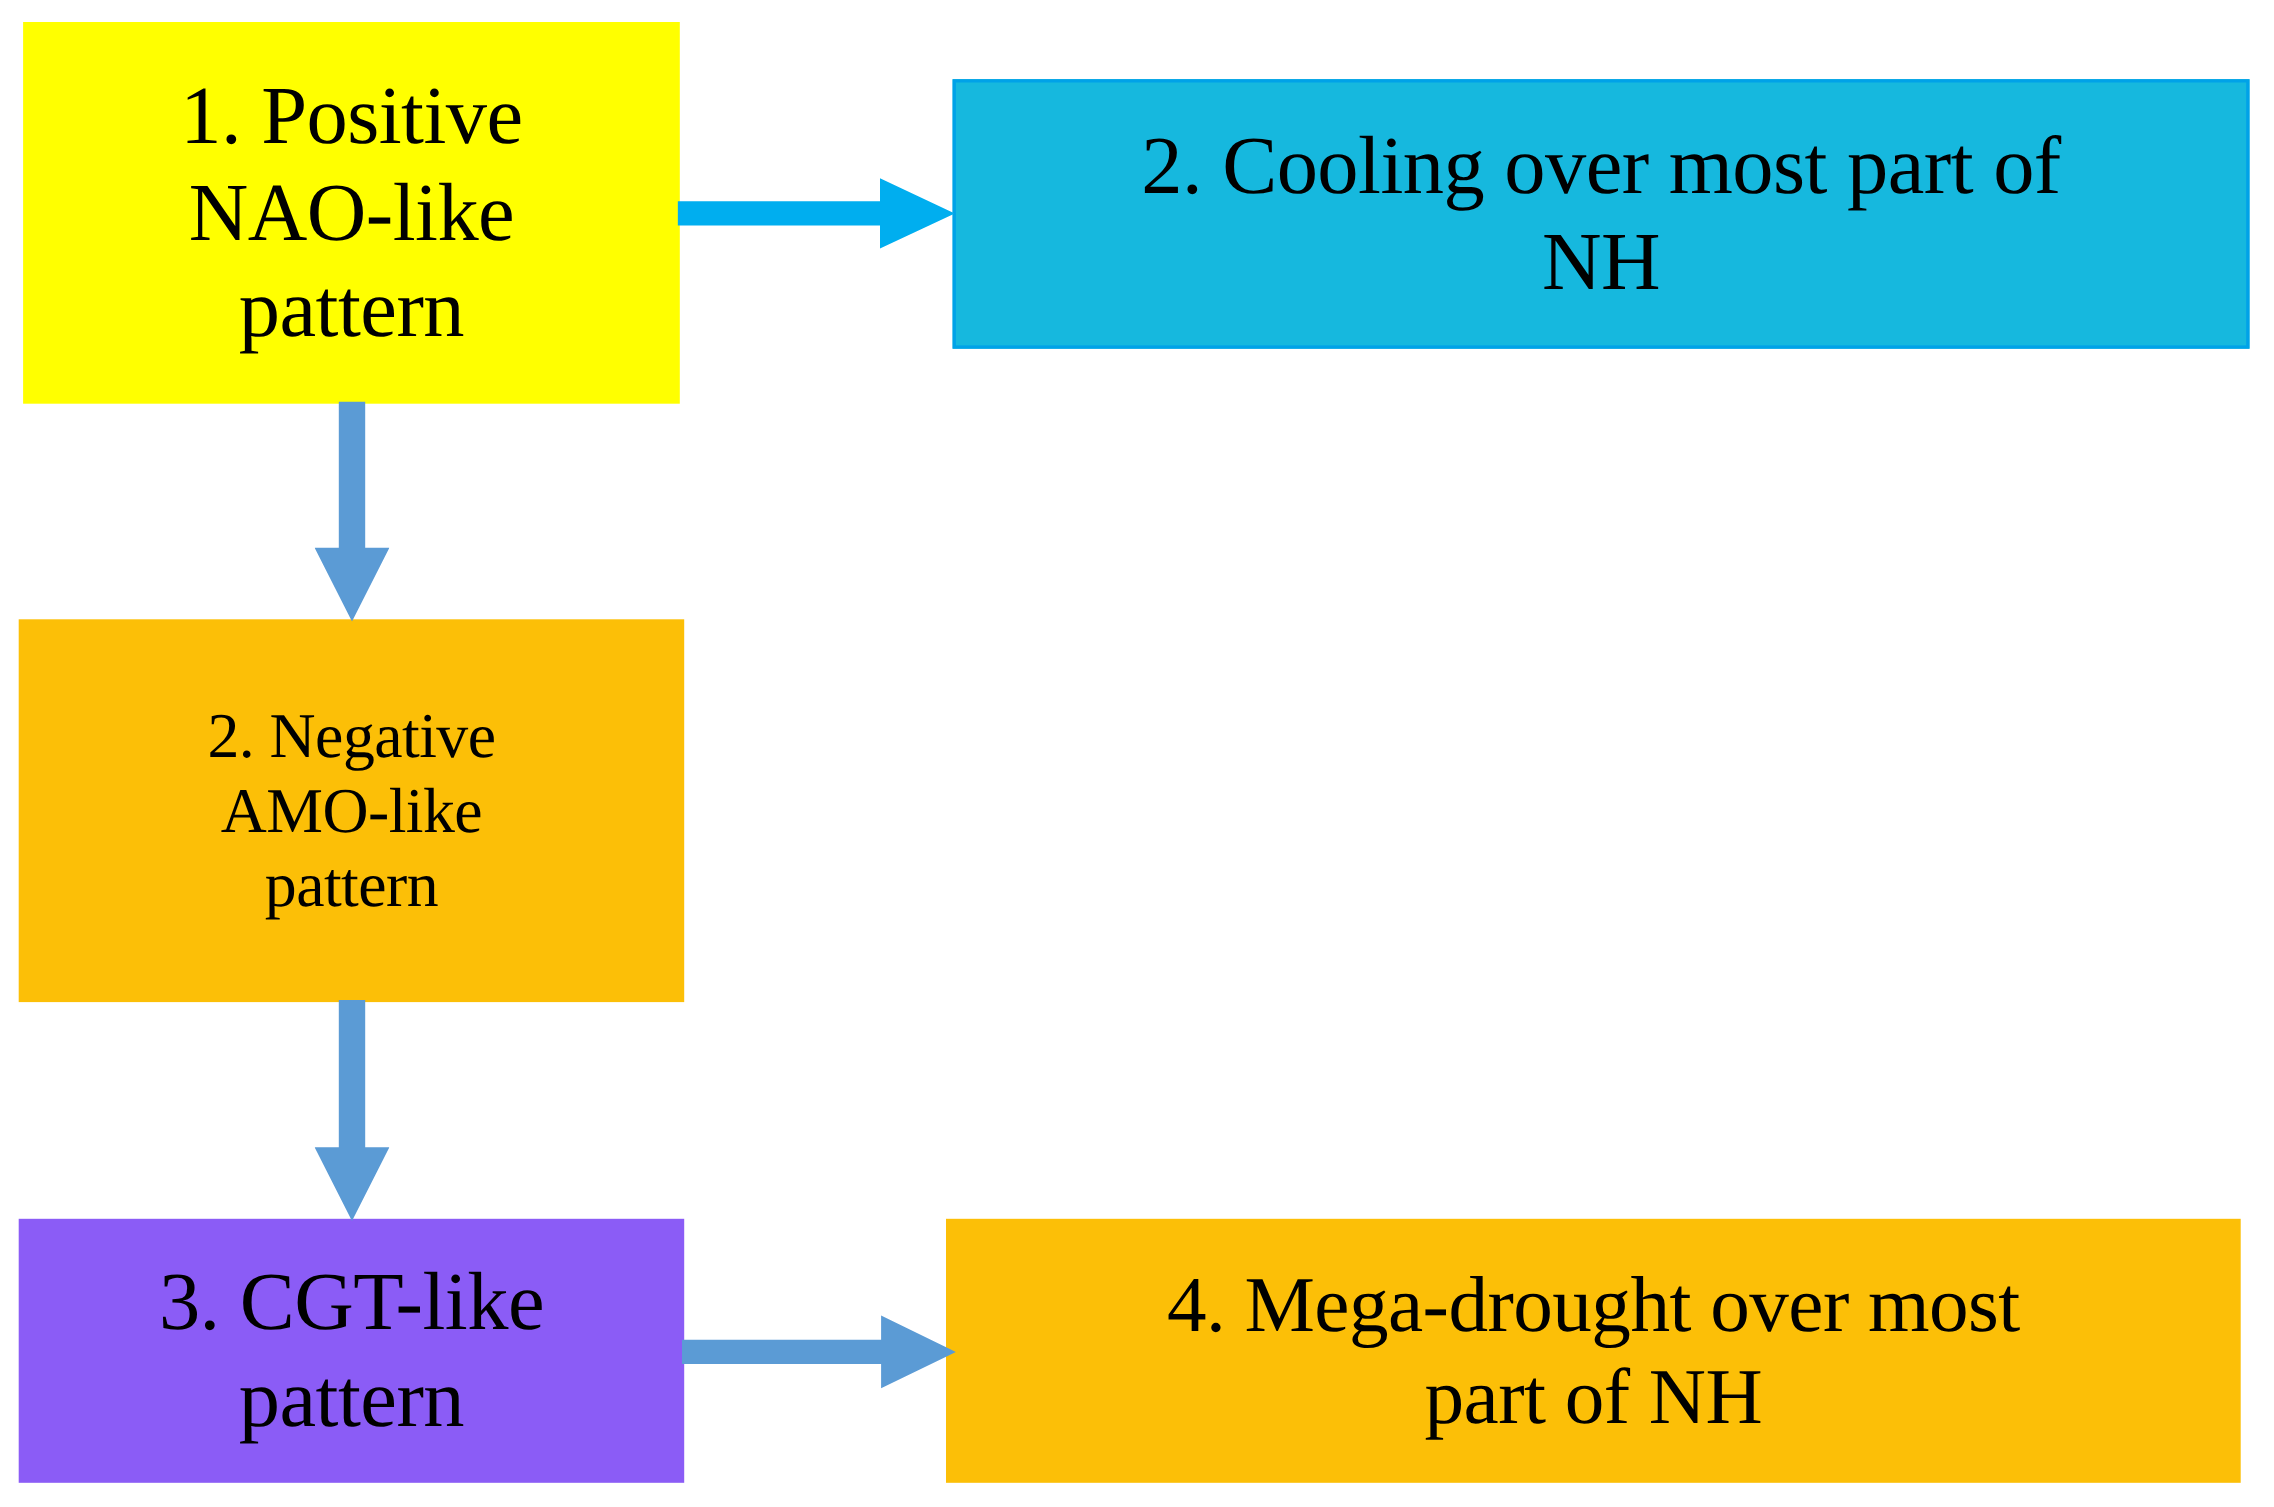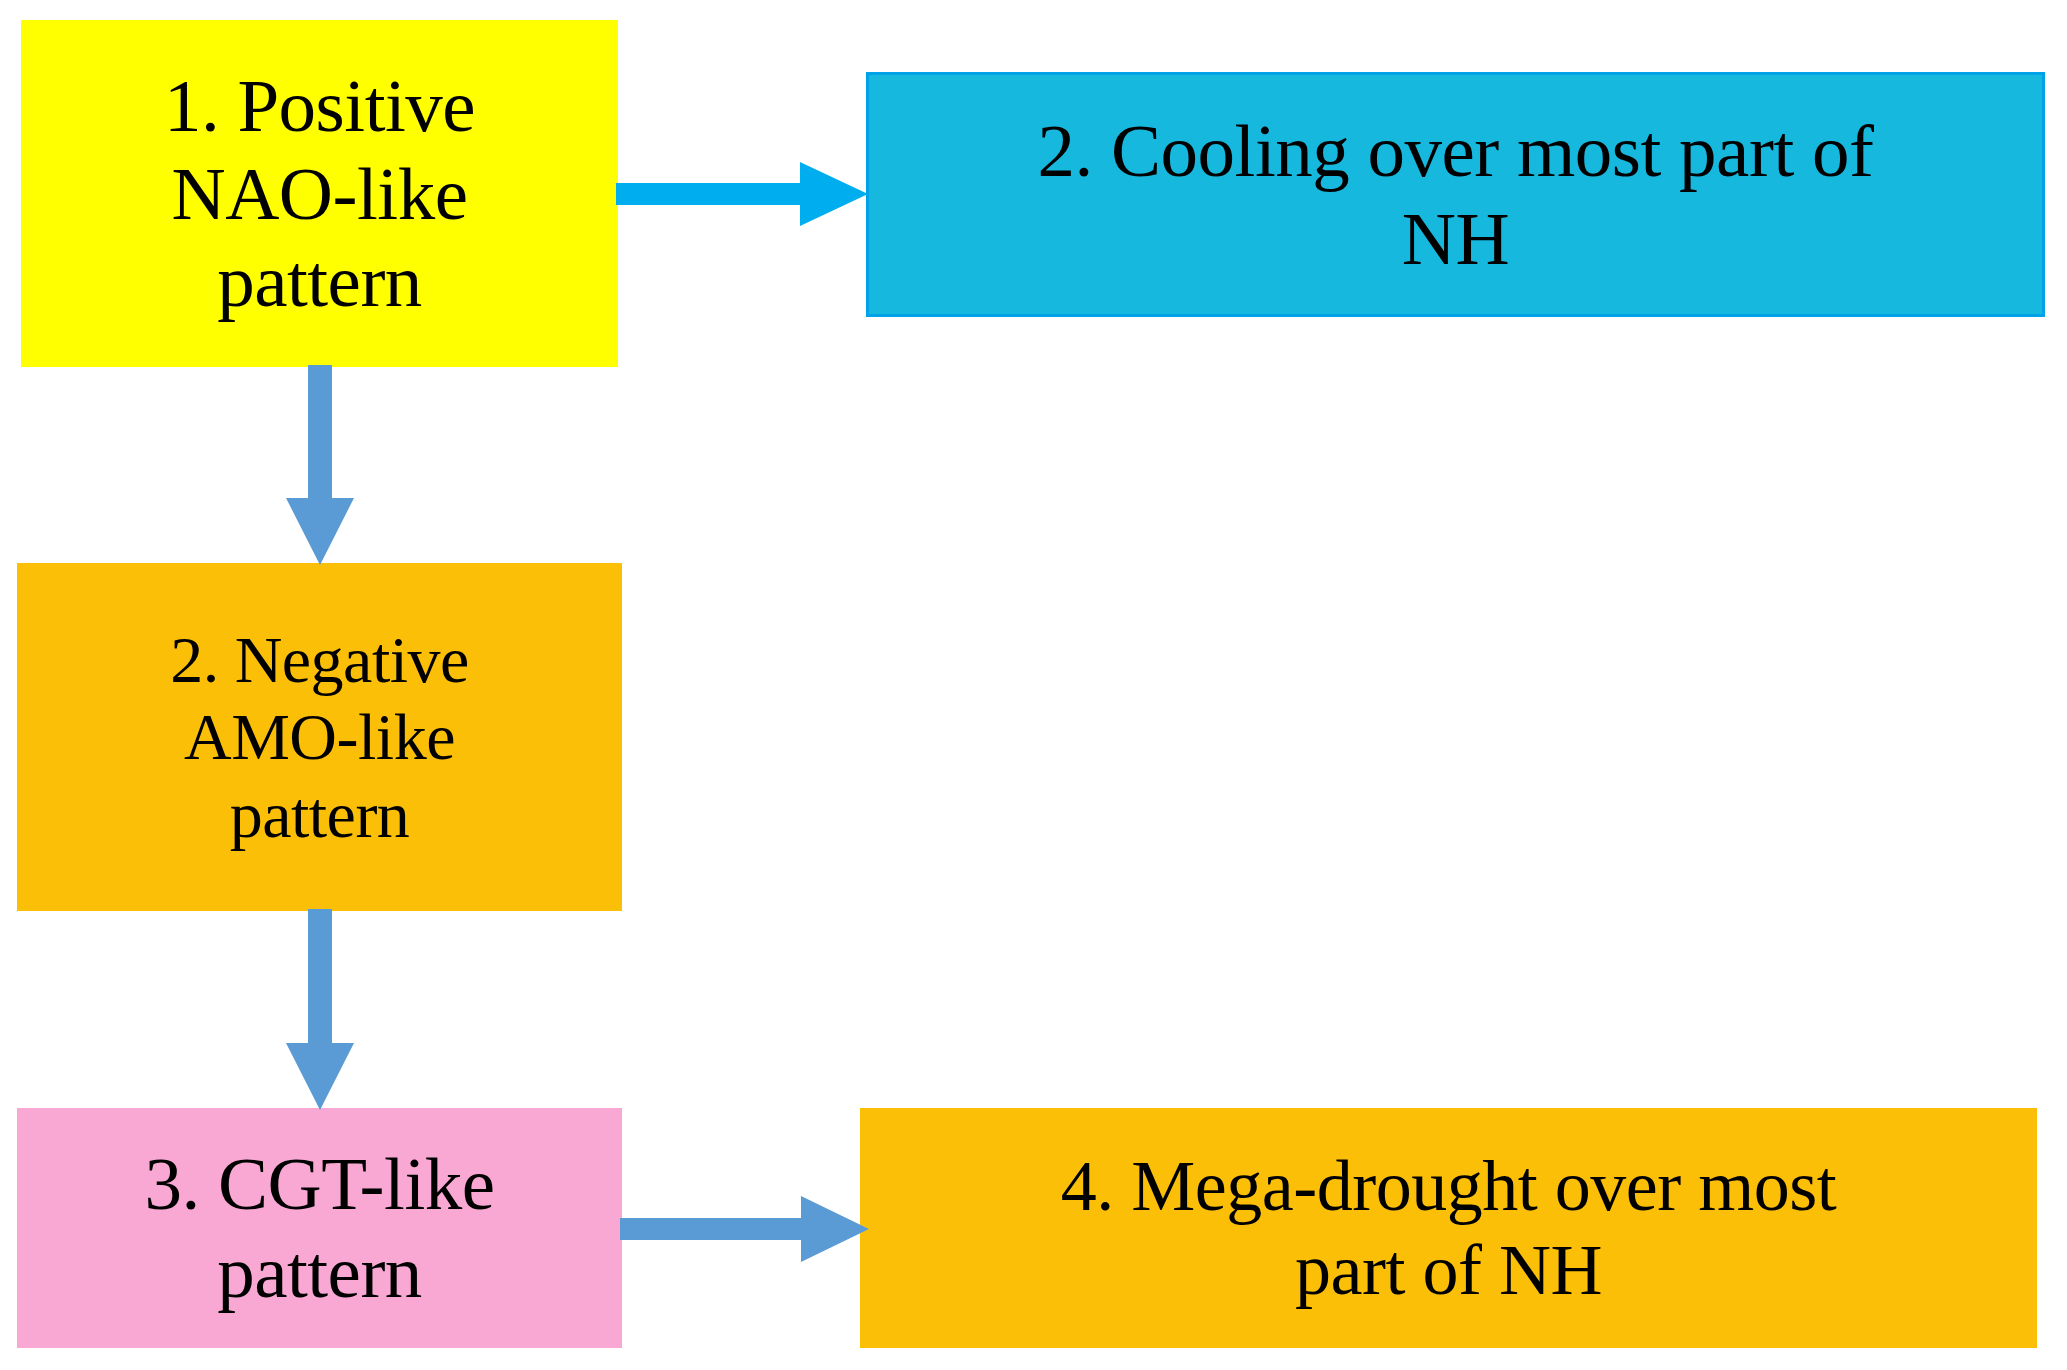--- a/index.html
+++ b/index.html
@@ -51,30 +51,30 @@
     font-size: 75px;
   }
 
   
   #node-amo {
     left: 17px;
     top: 563px;
     width: 605px;
     height: 348px;
     background: #FCBF07;
-    font-size: 66px;
+    font-size: 58px;
   }
 
   
   #node-cgt {
     left: 17px;
     top: 1108px;
     width: 605px;
     height: 240px;
-    background: #f9a8d4;
+    background: #8b5cf6;
     font-size: 75px;
   }
 
   
   #node-drought {
     left: 860px;
     top: 1108px;
     width: 1177px;
     height: 240px;
     background: #FCBF07;

